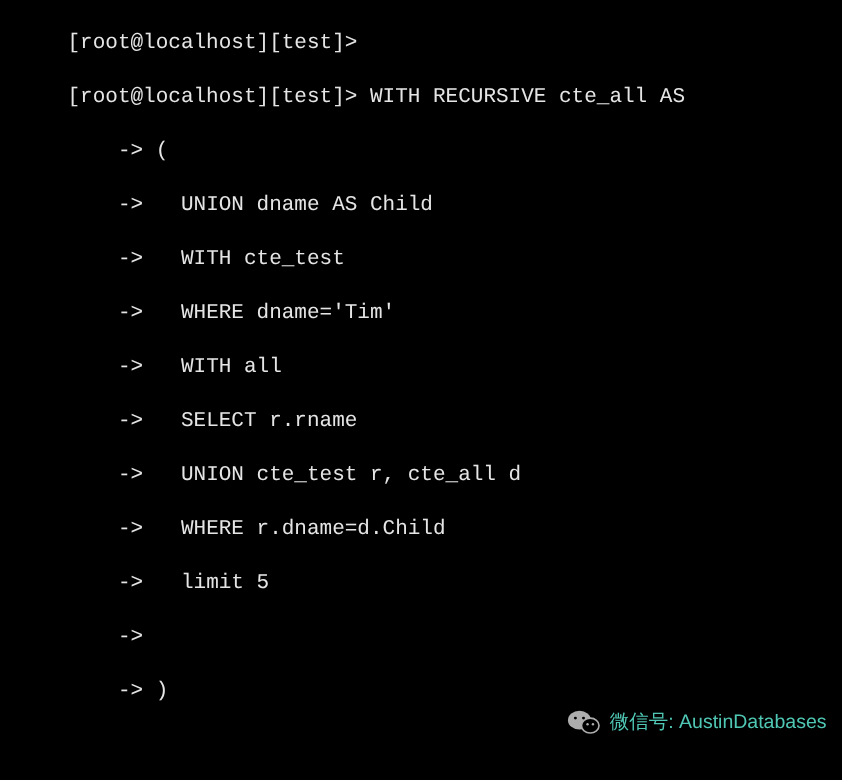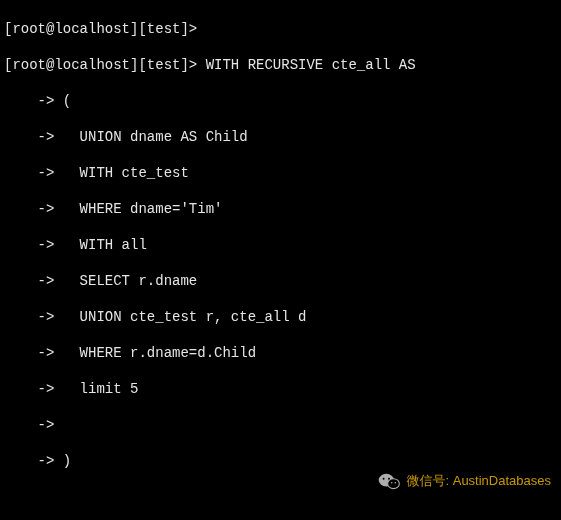--- a/index.html
+++ b/index.html
@@ -19,45 +19,45 @@
     padding: 2px 4px;
     white-space: pre;
   }
   .watermark {
     position: absolute;
     right: 10px;
     bottom: 30px;
     display: flex;
     align-items: center;
     gap: 6px;
-    color: #eab308;
+    color: #5eead4;
     font-family: "Microsoft YaHei", sans-serif;
     font-size: 13px;
     opacity: 0.85;
   }
   .wm-icon {
     width: 22px;
     height: 18px;
     position: relative;
   }
   .wm-icon svg { width: 22px; height: 18px; }
-  .line { min-height: 18px; }
+  .line { min-height: 18px; margin-left: 41px; }
 </style>
 </head>
 <body>
 
 <div class="terminal">
 <div class="line"><span>[root@localhost][test]&gt;</span></div>
 <div class="line"><span>[root@localhost][test]&gt; </span><span>WITH RECURSIVE cte_all AS</span></div>
 <div class="line"><span>    -&gt; </span><span>(</span></div>
 <div class="line"><span>    -&gt; </span><span>  UNION dname AS Child</span></div>
 <div class="line"><span>    -&gt; </span><span>  WITH cte_test</span></div>
 <div class="line"><span>    -&gt; </span><span>  WHERE dname='Tim'</span></div>
 <div class="line"><span>    -&gt; </span><span>  WITH all</span></div>
-<div class="line"><span>    -&gt; </span><span>  SELECT r.dname</span></div>
+<div class="line"><span>    -&gt; </span><span>  SELECT r.rname</span></div>
 <div class="line"><span>    -&gt; </span><span>  UNION cte_test r, cte_all d</span></div>
 <div class="line"><span>    -&gt; </span><span>  WHERE r.dname=d.Child</span></div>
 <div class="line"><span>    -&gt; </span><span>  limit 5</span></div>
 <div class="line"><span>    -&gt; </span><span></span></div>
 <div class="line"><span>    -&gt; </span><span>)</span></div>
 
 
 
 
 

